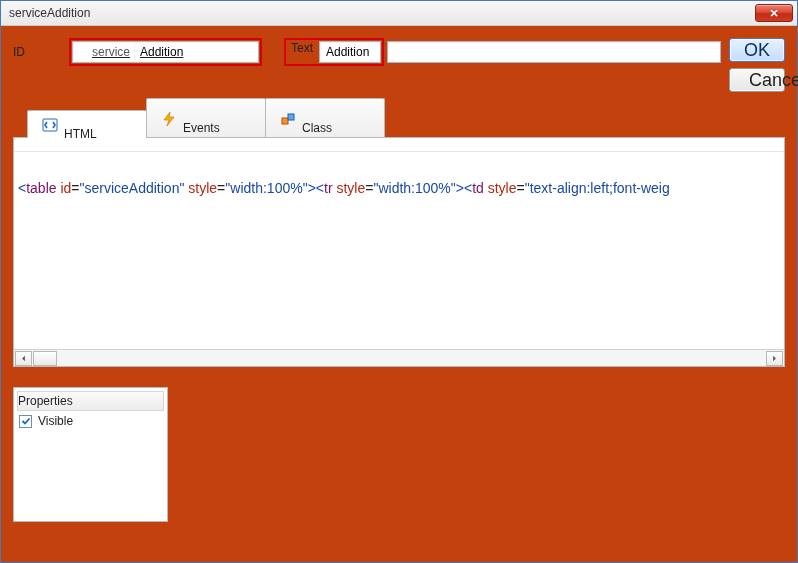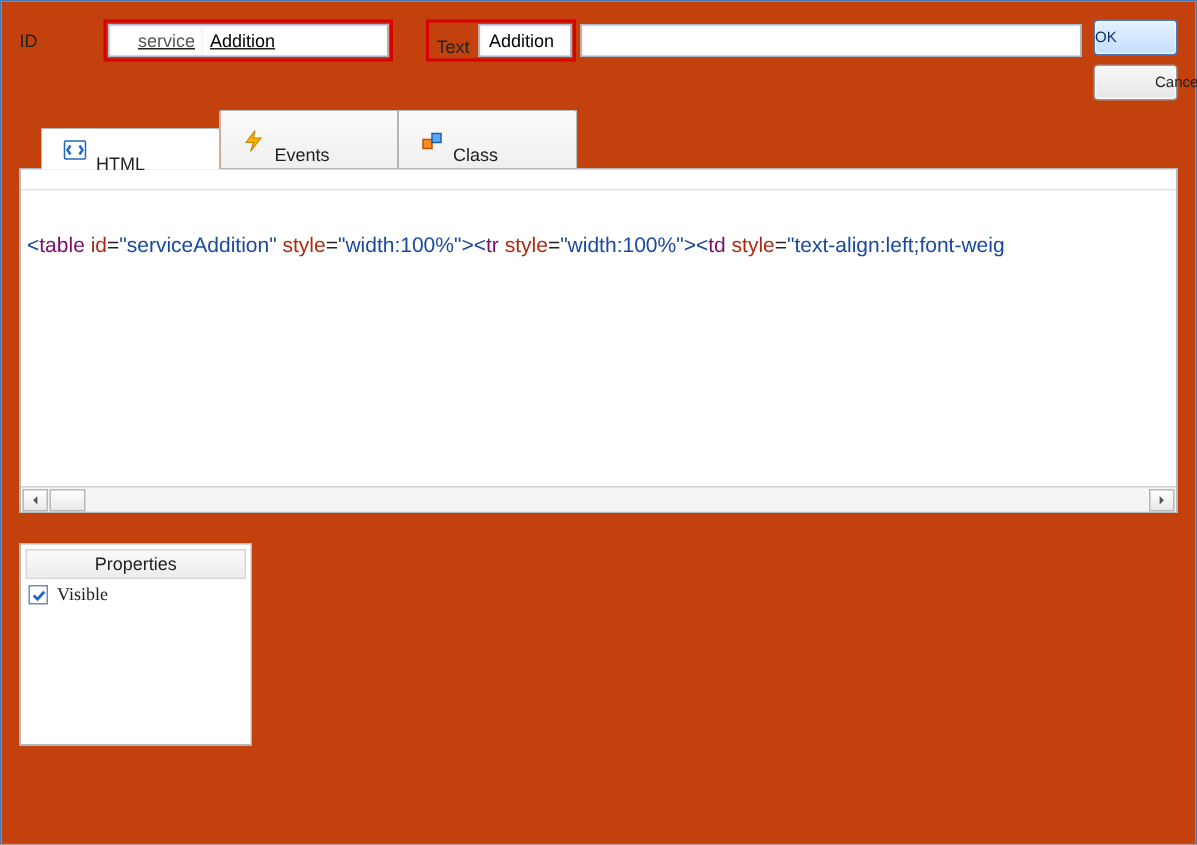--- a/index.html
+++ b/index.html
@@ -40,22 +40,22 @@
     box-shadow: inset 1px 1px 2px rgba(0,0,0,.06);
   }
   .id-prefix {
     width:62px; border:1px solid #a9b6c9; background:#fff; height:22px; display:flex; align-items:center;
     justify-content:flex-end; padding-right:4px; color:#555; box-shadow: inset 1px 1px 2px rgba(0,0,0,.06);
     border-right:none;
   }
   .id-name { width:125px; border-left:none; }
   .text-input { flex:1; }
   .ok-btn, .cancel-btn {
-    width:56px; height:24px; border-radius:3px; display:flex; align-items:center; 
-    font-size:10px; cursor:pointer; user-select:none;
+    width:56px; height:24px; border-radius:3px; display:flex; align-items:center; justify-content:center;
+    font-size:18px; cursor:pointer; user-select:none;
   }
   .ok-btn {
     background: linear-gradient(to bottom,#e6f1ff,#c4ddff);
     border:1px solid #4d79b8; box-shadow: inset 0 0 0 1px rgba(255,255,255,.6);
     color:#103060;
   }
   .cancel-btn {
     background: linear-gradient(to bottom,#f8f8f8,#e6e6e6);
     border:1px solid #9a9a9a; box-shadow: inset 0 0 0 1px rgba(255,255,255,.7);
     color:#222;
@@ -106,51 +106,57 @@
   .t-punc { color:#1a49a0; }
   .t-tag { color:#7a0d6f; }
   .t-attr { color:#b02a11; }
   .t-eq  { color:#222; }
   .t-str { color:#1a49a0; }
   
   .props {
     border:1px solid #b9b9b9; background:#ffffff; width:155px; height:135px; margin-top:20px; padding:3px;
   }
   .props-header {
-    background:linear-gradient(to bottom,#fbfbfb,#ececec); border:1px solid #d6d6d6; padding:2px 0;text-align:center;
-  }
-  .check-row { display:flex; align-items:center; gap:6px; padding:3px 2px;font-family:Liberation Serif, serif;}
+    background:linear-gradient(to bottom,#fbfbfb,#ececec); border:1px solid #d6d6d6; padding:2px 0;
+  }
+  .check-row { display:flex; align-items:center; gap:6px; padding:3px 2px;}
   .checkbox {
     width:13px;height:13px;border:1px solid #6f8db5;background:#fff;display:flex;align-items:center;justify-content:center;
   }
   .checkbox svg{width:10px;height:10px;}
   
   .top-grid { display:flex; align-items:flex-start; }
   .top-left { flex:1; }
 </style>
 </head>
 <body>
 
 <div class="dialog">
+  <div class="title-bar">
+    <div class="title-text">serviceAddition</div>
+    <div class="close-btn">
+      <span class="close-x">✕</span>
+    </div>
+  </div>
 
   <div class="body-area">
     <div class="top-grid">
       <div class="top-left">
 
         <div class="row">
           <span class="lbl" style="width:24px;">ID</span>
           <span style="width:20px;"></span>
           <span class="redbox">
             <span class="redbox-wrap">
               <span class="id-prefix">service</span>
               <input class="inputish id-name" value="Addition" style="">
             </span>
           </span>
           <span style="width:10px;"></span>
-          <span class="redbox" style="display:flex;align-items:flex-end;flex:0 0 auto;">
+          <span class="redbox" style="display:flex;align-items:flex-start;flex:0 0 auto;">
             <span class="lbl" style="padding:0 6px 0 4px;">Text</span>
             <input class="inputish" style="width: 62px;" value="Addition">
           </span>
           <input class="inputish text-input" style="margin-left: -3px;">
         </div>
 
       </div>
       <div class="right-btns">
         <div class="ok-btn">
             <span>OK</span>

